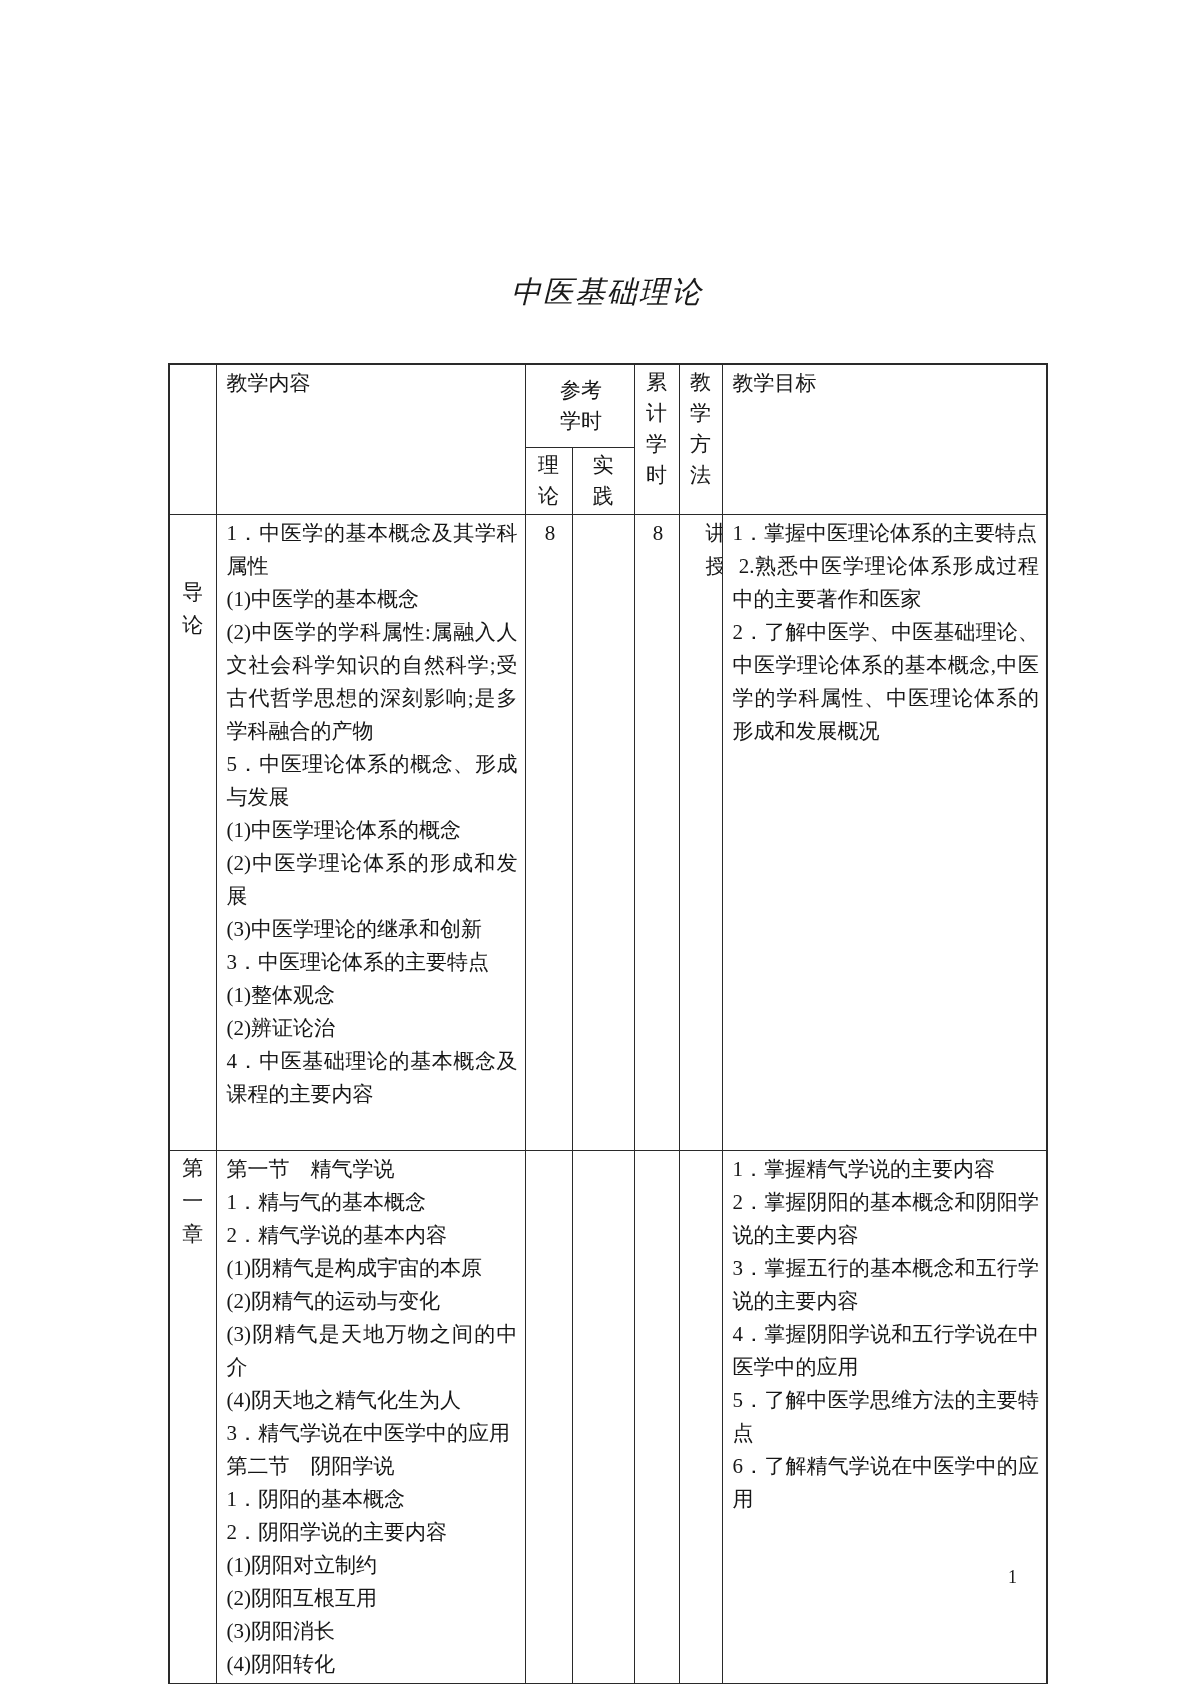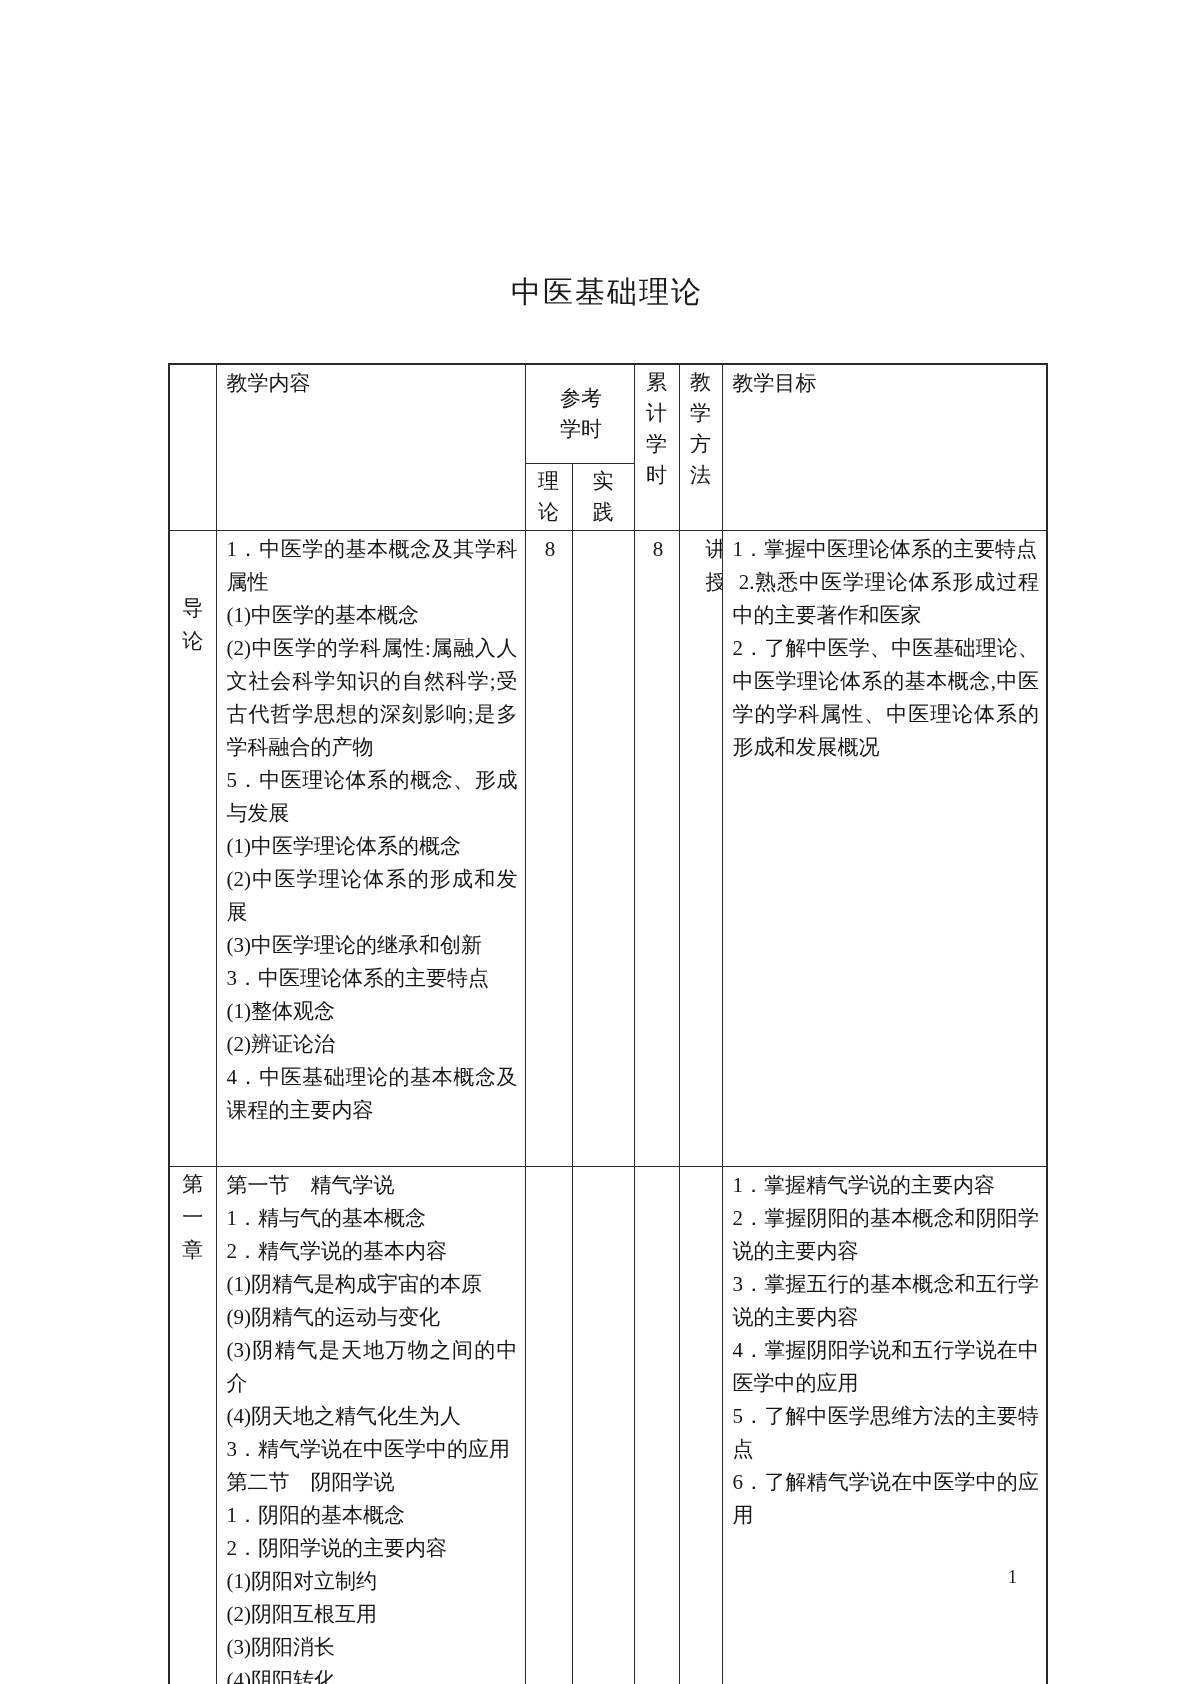--- a/index.html
+++ b/index.html
@@ -14,20 +14,21 @@
     overflow:hidden;
   }
   .doc-title {
     position:absolute;
     left:168px; top:272px; width:878px;
     text-align:center;
     font-size:30px;
     letter-spacing:2px;
     color:#1a1a1a;
     white-space:nowrap;
+    font-style:italic;
   }
   table.syllabus {
     position:absolute;
     left:168px; top:363px;
     width:878px;
     border-collapse:collapse;
     table-layout:fixed;
     border:2px solid #2a2a2a;
   }
   table.syllabus td {
@@ -38,21 +39,21 @@
     padding:2px 7px 2px 10px;
     overflow:hidden;
   }
   tr.hdrA  { height:62px; }
   tr.hdrB  { height:65px; }
   tr.row1  { height:636px; }
   tr.row2  { height:532px; }
   td.hdr { line-height:31px; padding-top:3px; }
   td.center { text-align:center; padding-left:2px; padding-right:2px; }
   .wrap2 {
-    width:2.15em; margin:16px auto;
+    width:2.15em; margin:8px auto;
     word-break:break-all; text-align:center;
     line-height:31px;
   }
   .vtext {
     width:1.15em; margin:0 auto;
     word-break:break-all; text-align:left;
     line-height:31px;
   }
   td.c-chap { text-align:center; padding:2px 2px; }
   td.c-chap .vtext { line-height:33px;font-family:Liberation Mono, monospace; }
@@ -152,21 +153,21 @@
       <tr class="row2">
         <td class="c-chap">
           <div class="vtext">第一章</div>
         </td>
         <td class="c-content">
           <div>
               <div class="para">第一节　精气学说</div>
               <div class="para">1．精与气的基本概念</div>
               <div class="para">2．精气学说的基本内容</div>
               <div class="para">(1)阴精气是构成宇宙的本原</div>
-              <div class="para">(9)阴精气的运动与变化</div>
+              <div class="para">(2)阴精气的运动与变化</div>
               <div class="para">(3)阴精气是天地万物之间的中介</div>
               <div class="para">(4)阴天地之精气化生为人</div>
               <div class="para">3．精气学说在中医学中的应用</div>
               <div class="para">第二节　阴阳学说</div>
               <div class="para">1．阴阳的基本概念</div>
               <div class="para">2．阴阳学说的主要内容</div>
               <div class="para">(1)阴阳对立制约</div>
               <div class="para">(2)阴阳互根互用</div>
               <div class="para">(3)阴阳消长</div>
               <div class="para">(4)阴阳转化</div>

